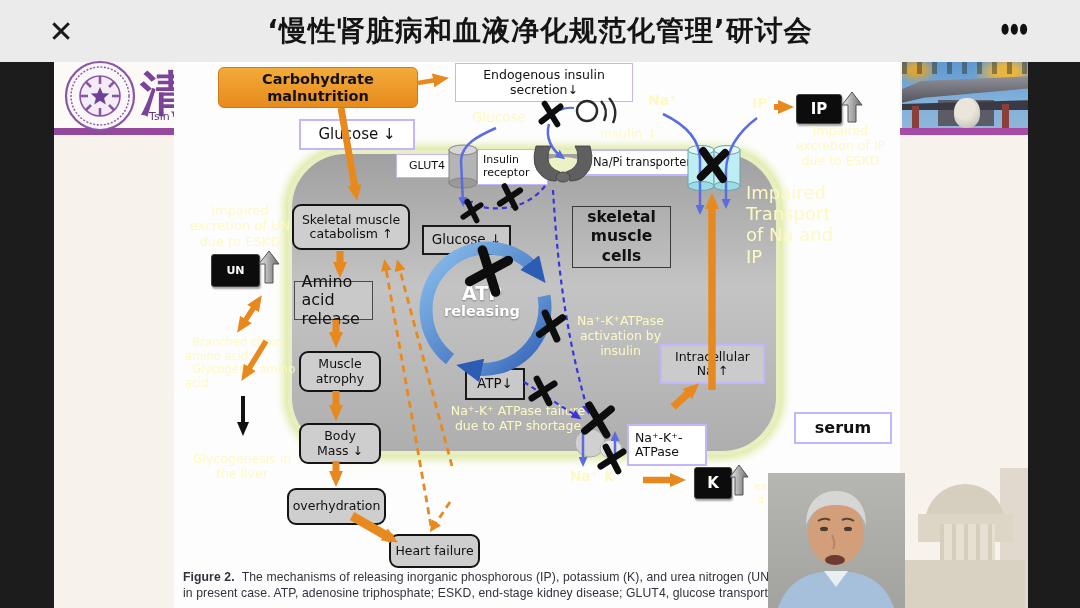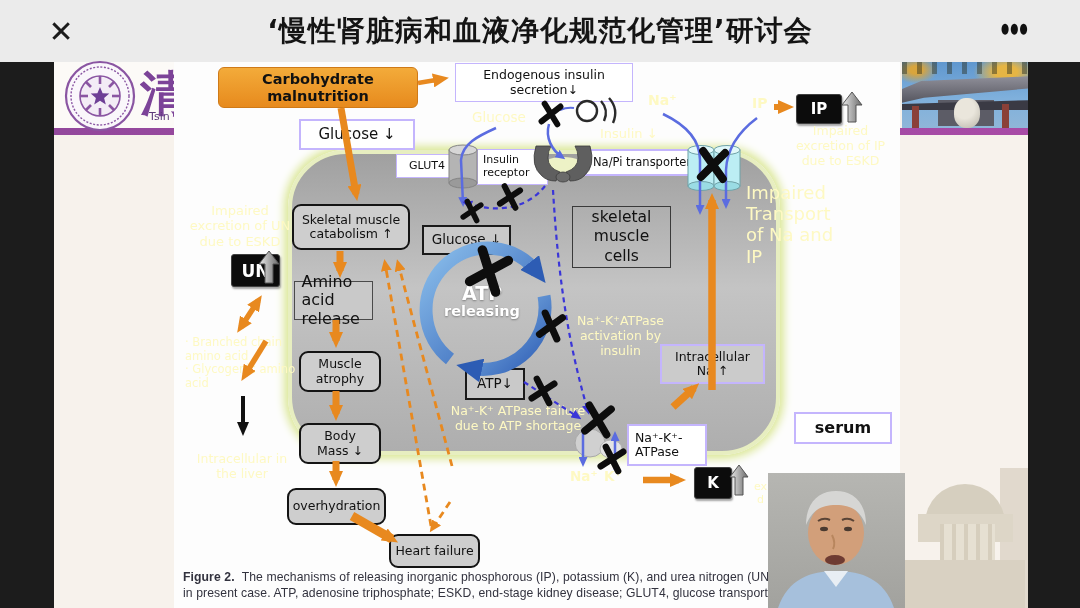--- a/index.html
+++ b/index.html
@@ -109,21 +109,21 @@
   <div class="bx" style="left:299px;top:119px;width:112px;height:27px;font-size:15px;">Glucose ↓</div>
   <div class="bx" style="left:396px;top:154px;width:60px;height:22px;font-size:11px;border-width:1.5px;">GLUT4</div>
   <div class="bx" style="left:477px;top:149px;width:64px;height:34px;font-size:11px;border-width:1.5px;text-align:left;justify-content:flex-start;padding-left:5px;">
     <span style="width:52px;">Insulin receptor</span>
     </div>
   <div class="bx" style="left:585px;top:149px;width:110px;height:23px;font-size:11.5px;">Na/Pi transporter</div>
   <div class="rbx" style="left:292px;top:196px;width:114px;height:42px;margin-top:8px;">
     <span style="width:104px;">Skeletal muscle catabolism ↑</span>
     </div>
   <div class="gbx" style="left:422px;top:225px;width:85px;height:26px;font-size:13.5px;">Glucose ↓</div>
-  <div class="bx" style="left:572px;top:206px;width:97px;height:60px;background:transparent;border:1.6px solid #3a3a3a;font-weight:normal;font-size:15.5px;line-height:1.25;">
+  <div class="bx" style="left:572px;top:206px;width:97px;height:60px;background:transparent;border:1.6px solid #3a3a3a;font-weight:bold;font-size:15.5px;line-height:1.25;">
     <span style="width:70px;">skeletal muscle cells</span>
     </div>
   <div class="gbx" style="left:294px;top:281px;width:77px;height:37px;border:1.5px solid #4a4a4a;font-size:16px;text-align:left;">
     <span style="width:64px;">Amino acid release</span>
     </div>
   <div class="rbx" style="left:299px;top:351px;width:78px;height:37px;">
     <span style="width:52px;">Muscle atrophy</span>
     </div>
   <div class="gbx" style="left:465px;top:368px;width:56px;height:28px;font-size:13.5px;">ATP↓</div>
   <div class="bx" style="left:660px;top:344px;width:101px;height:36px;background:#cbcbcb;">
@@ -132,42 +132,42 @@
   <div class="rbx" style="left:299px;top:423px;width:78px;height:37px;">
     <span style="width:46px;">Body Mass ↓</span>
     </div>
   <div class="bx" style="left:627px;top:424px;width:70px;height:38px;font-size:12.5px;text-align:left;justify-content:flex-start;padding-left:6px;">
     <span><span>Na⁺-K⁺-</span><br><span>ATPase</span></span>
     </div>
   <div class="bx" style="left:794px;top:412px;width:94px;height:28px;font-weight:bold;font-size:16px;">serum</div>
   <div class="rbx" style="left:287px;top:488px;width:95px;height:33px;">overhydration</div>
   <div class="rbx" style="left:389px;top:534px;width:87px;height:30px;">Heart failure</div>
 
-  <div class="chip" style="left:211px;top:254px;width:47px;height:31px;font-size:17px;margin-left:20px;">UN</div>
+  <div class="chip" style="left:211px;top:254px;width:47px;height:31px;font-size:11px;">UN</div>
   <div class="chip" style="left:796px;top:94px;width:44px;height:28px;font-size:15px;">IP</div>
   <div class="chip" style="left:694px;top:467px;width:36px;height:30px;font-size:15px;">K</div>
 
   <div class="lbl ctr" style="left:188px;top:203px;width:104px;font-size:13px;">Impaired excretion of UN due to ESKD</div>
   <div class="lbl ctr" style="left:788px;top:124px;width:105px;font-size:12.5px;">Impaired excretion of IP due to ESKD</div>
   <div class="lbl" style="left:746px;top:182px;width:88px;font-size:18px;">Impaired Transport of Na and IP</div>
   <div class="lbl" style="left:472px;top:110px;font-size:13.5px;">Glucose</div>
   <div class="lbl" style="left:572px;top:126px;font-size:13px;margin-left:28px;">Insulin ↓</div>
   <div class="lbl" style="left:648px;top:92px;font-weight:bold;font-size:14px;">Na⁺</div>
   <div class="lbl" style="left:752px;top:95px;font-weight:bold;font-size:14px;">IP</div>
   <div class="abs atptxt">
     <span class="l1">ATP</span>
       <span class="l2">releasing</span>
     </div>
   <div class="lbl ctr" style="left:563px;top:314px;width:115px;">Na⁺-K⁺ATPase activation by insulin</div>
   <div class="lbl ctr" style="left:448px;top:404px;width:140px;">Na⁺-K⁺ ATPase failure due to ATP shortage</div>
   <div class="lbl" style="left:185px;top:336px;width:112px;font-size:11.5px;">
     <div>· Branched chain amino acid</div>
       <div>· Glycogenic amino acid</div>
     </div>
-  <div class="lbl ctr" style="left:192px;top:452px;width:100px;">Intracellular in the liver</div>
+  <div class="lbl ctr" style="left:192px;top:452px;width:100px;">Glycogenesis in the liver</div>
   <div class="lbl" style="left:570px;top:469px;font-weight:bold;font-size:13.5px;">Na⁺</div>
   <div class="lbl" style="left:604px;top:469px;font-weight:bold;font-size:13.5px;">K⁺</div>
   <div class="lbl" style="left:754px;top:481px;font-size:11px;">ex</div>
   <div class="lbl" style="left:757px;top:494px;font-size:11px;">d</div>
 
   <div class="cap" style="left:183px;top:570px;">
     <b>Figure 2.</b>&nbsp;&nbsp;<span>The mechanisms of releasing inorganic phosphorous (IP), potassium (K), and urea nitrogen (UN) under the</span></div>
   <div class="cap" style="left:183px;top:586px;">in present case. ATP, adenosine triphosphate; ESKD, end-stage kidney disease; GLUT4, glucose transporter 4.</div>
 
   <svg class="abs lay" width="1080" height="608" viewBox="0 0 1080 608">

